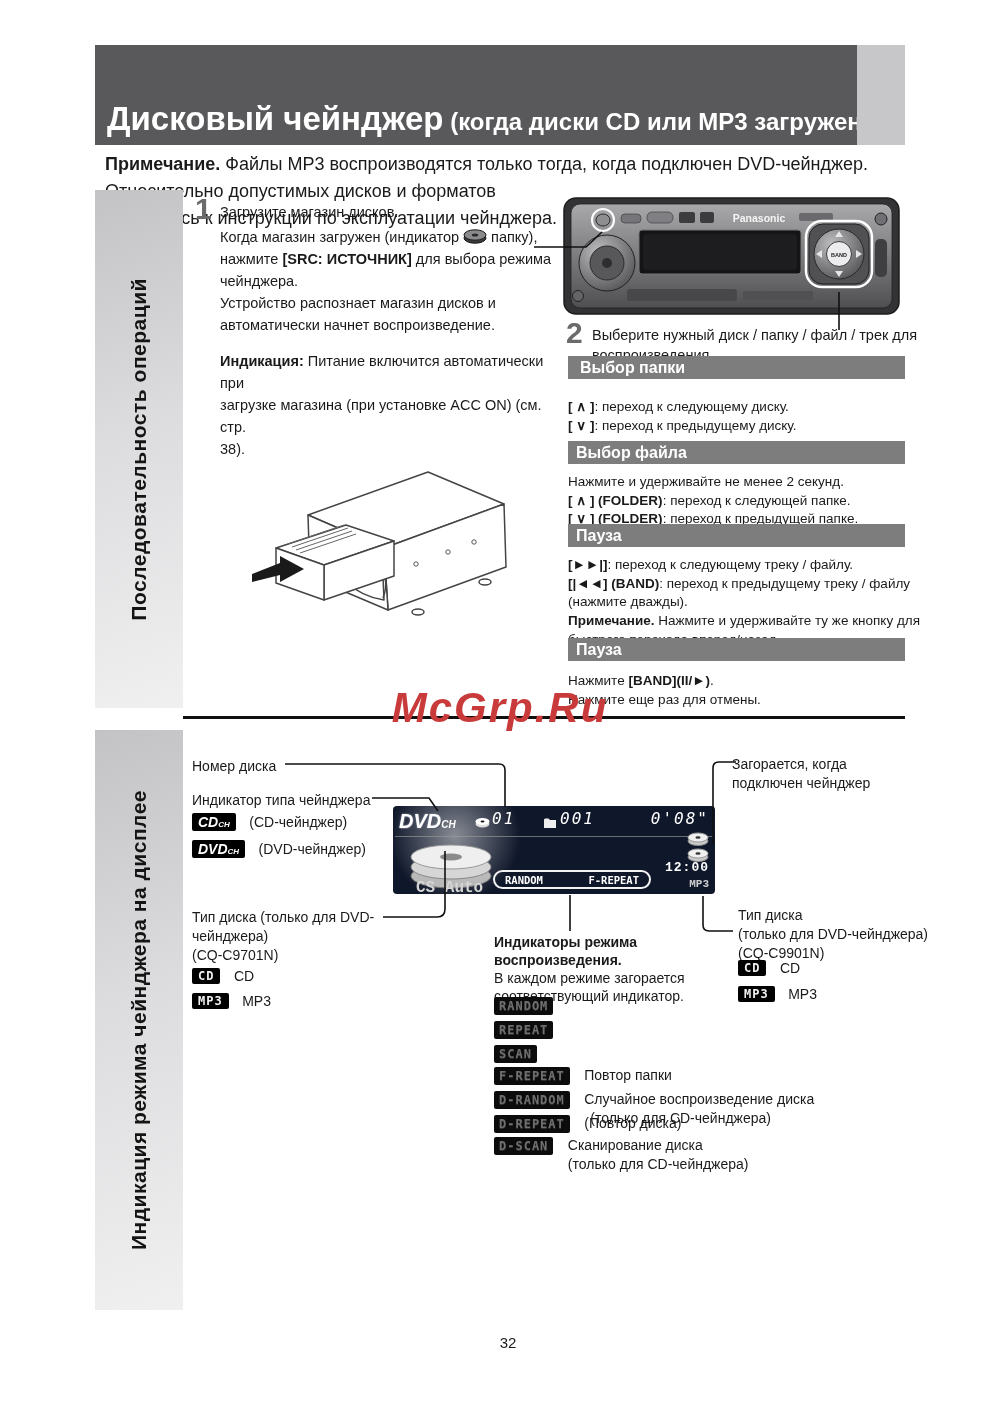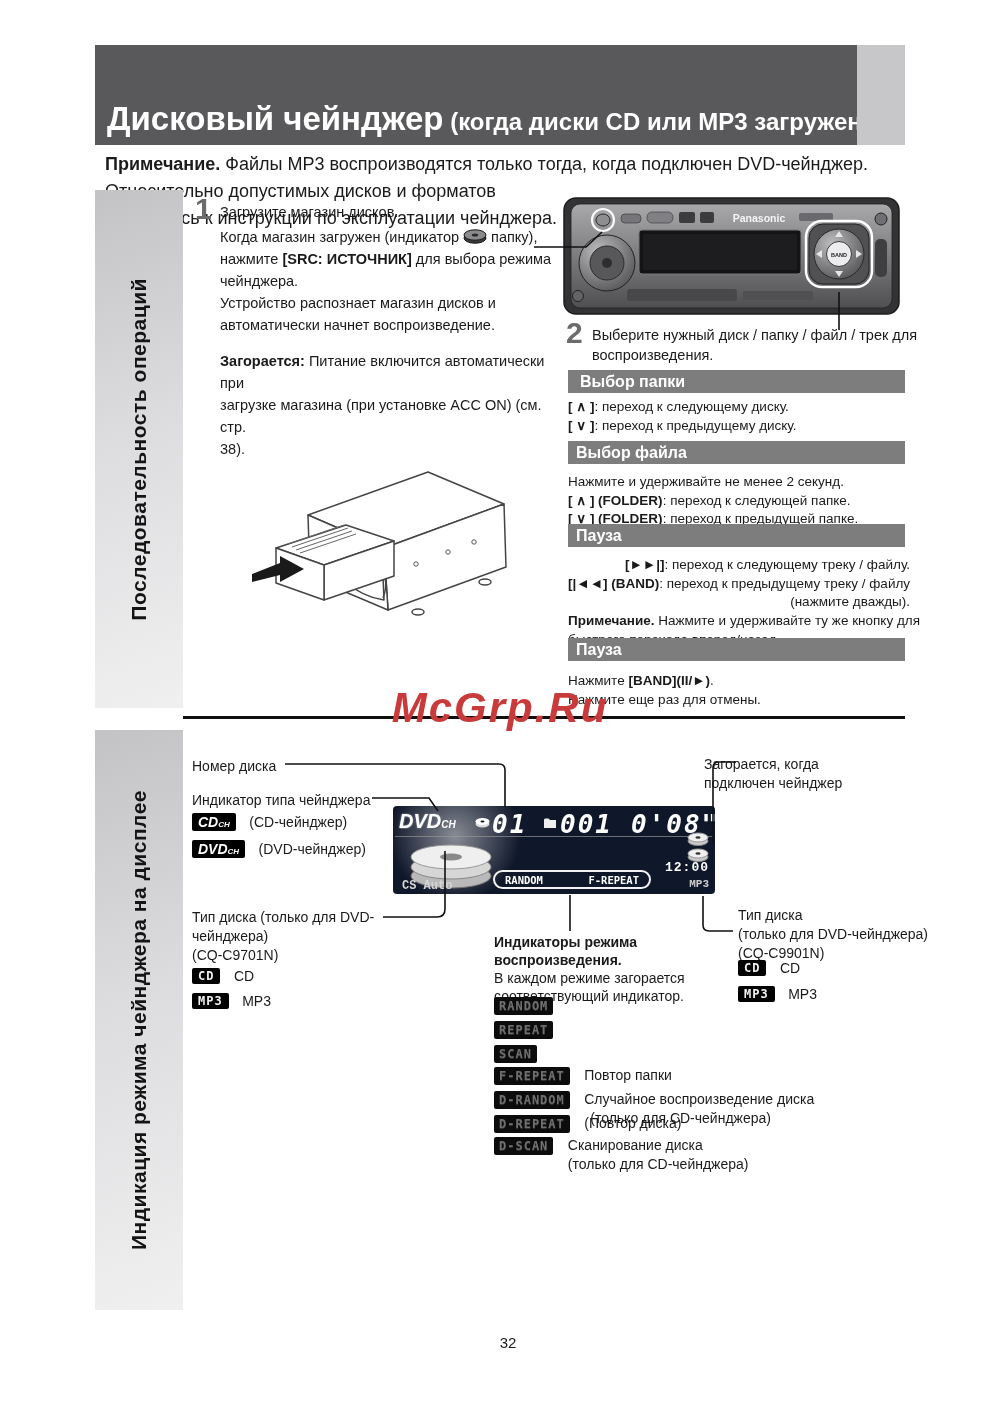--- a/index.html
+++ b/index.html
@@ -50,21 +50,21 @@
   .cap{font-size:14px;margin-left:9px;vertical-align:middle;margin-top:48px;}
   .ind-row{left:494px;white-space:nowrap;}
   .ind-row .capblock{display:inline-block;vertical-align:top;margin-left:10px;font-size:14px;line-height:19px;}
   
   .displaypanel{left:393px;top:806px;width:322px;height:88px;background:#0f172a;
        border-radius:4px;overflow:hidden;color:#fff;}
   .dp{position:absolute;}
   .dp-logo-main{font-size:20px;font-weight:bold;font-style:italic;
        text-shadow:0 0 2px #9ab,1px 1px 0 #445;}
   .dp-logo-sub{font-size:10px;font-weight:bold;font-style:italic;}
-  .dp-num{font-size:26px;font-weight:bold;font-style:italic;letter-spacing:2px;
+  .dp-num{font-size:16px;font-weight:normal;font-style:italic;letter-spacing:2px;
        font-family:"DejaVu Sans Mono",monospace;}
   .dp-small{font-family:Liberation Mono, monospace;font-weight:bold;}
   .rand-box{left:100px;top:64px;width:158px;height:19px;border:2px solid #f2f2f2;
        border-radius:10px;display:flex;align-items:center;justify-content:space-between;
        padding:0 10px;box-sizing:border-box;}
   .rand-box span{font-size:10.5px;font-weight:bold;font-family:"DejaVu Sans Mono",monospace;color:#fff;}
   .page-num{left:0;top:1334px;width:1000px;text-align:center;font-size:15px;margin-left:8px;}
 </style>
 </head>
 <body>
@@ -114,21 +114,21 @@
       <span>папку),</span>
     </div>
     <div><span>нажмите </span><b>[SRC: ИСТОЧНИК]</b><span> для выбора режима</span></div>
     <div>чейнджера.</div>
   </div>
   <div class="abs body-txt" style="left:220px;top:292px;">
     <div>Устройство распознает магазин дисков и</div>
     <div>автоматически начнет воспроизведение.</div>
   </div>
   <div class="abs body-txt" style="left:220px;top:350px;width:345px;">
-    <div><b>Загорается:</b><span> Питание включится автоматически при</span></div>
+    <div><b>Индикация:</b><span> Питание включится автоматически при</span></div>
     <div>загрузке магазина (при установке ACC ON) (см. стр.</div>
     <div>38).</div>
   </div>
 
   <svg class="abs" style="left:563px;top:197px;" width="337" height="118" viewBox="0 0 337 118">
     <defs>
       <linearGradient id="face" x1="0" y1="0" x2="0" y2="1">
         <stop offset="0" stop-color="#a9a9ab"></stop>
           <stop offset="1" stop-color="#4f4f52"></stop>
       </linearGradient>
@@ -167,35 +167,35 @@
     <circle cx="276" cy="57" r="12.5" fill="#ececee" stroke="#3a3a3c"></circle>
     <text x="276" y="59.5" text-anchor="middle" font-size="5.5" font-weight="bold" fill="#222" font-family="Liberation Sans, sans-serif">BAND</text>
   </svg>
 
   <div class="abs stepnum" style="left:566px;top:316px;">2</div>
   <div class="abs body-txt" style="left:592px;top:325px;line-height:20px;">
     <div>Выберите нужный диск / папку / файл / трек для</div>
     <div>воспроизведения.</div>
   </div>
 
-  <div class="abs bar" style="top:370px;padding-left:12px;">Выбор папки</div>
+  <div class="abs bar" style="top:356px;padding-left:12px;">Выбор папки</div>
   <div class="abs bar" style="top:441px;">Выбор файла</div>
 
   <div class="abs sec-txt" style="left:568px;top:398px;">
     <div><b>[ ∧ ]</b><span>: переход к следующему диску.</span></div>
     <div><b>[ ∨ ]</b><span>: переход к предыдущему диску.</span></div>
   </div>
   <div class="abs sec-txt" style="left:568px;top:473px;">
     <div>Нажмите и удерживайте не менее 2 секунд.</div>
     <div><b>[ ∧ ] (FOLDER)</b><span>: переход к следующей папке.</span></div>
     <div><b>[ ∨ ] (FOLDER)</b><span>: переход к предыдущей папке.</span></div>
   </div>
 
   <div class="abs bar" style="top:524px;">Пауза</div>
-  <div class="abs sec-txt" style="left:568px;top:556px;text-align:right;">
+  <div class="abs sec-txt" style="left:568px;top:556px;">
     <div><b>[►►|]</b><span>: переход к следующему треку / файлу.</span></div>
     <div><b>[|◄◄] (BAND)</b><span>: переход к предыдущему треку / файлу</span></div>
     <div>(нажмите дважды).</div>
   </div>
   <div class="abs sec-txt" style="left:568px;top:612px;">
     <div><b>Примечание.</b><span> Нажмите и удерживайте ту же кнопку для</span></div>
     <div>быстрого перехода вперед/назад.</div>
   </div>
 
   <div class="abs bar" style="top:638px;">Пауза</div>
@@ -239,21 +239,21 @@
 
   <div class="abs" style="left:192px;top:812px;">
     <span class="badge-logo"><span>CD</span><span class="sub">CH</span></span>
     <span class="cap">(CD-чейнджер)</span>
   </div>
   <div class="abs" style="left:192px;top:839px;">
     <span class="badge-logo"><span>DVD</span><span class="sub">CH</span></span>
     <span class="cap">(DVD-чейнджер)</span>
   </div>
 
-  <div class="abs lbl" style="left:704px;top:755px;">
+  <div class="abs lbl" style="left:732px;top:755px;">
     <div>Загорается, когда</div>
     <div>подключен чейнджер</div>
   </div>
 
   <div class="abs displaypanel">
     <div class="dp" style="left:0;top:0;width:150px;height:88px;background:radial-gradient(circle at 62px 30px, rgba(255,255,255,.5), rgba(255,255,255,0) 62%);"></div>
     <svg class="dp" style="left:8px;top:24px;" width="100" height="62" viewBox="0 0 100 62">
       <ellipse cx="50" cy="46" rx="40" ry="12" fill="#b9b9b9" stroke="#777"></ellipse>
       <ellipse cx="50" cy="37" rx="40" ry="12" fill="#d6d6d6" stroke="#888"></ellipse>
       <ellipse cx="50" cy="27" rx="40" ry="12" fill="#efefef" stroke="#999"></ellipse>
@@ -267,21 +267,21 @@
         <ellipse cx="7.5" cy="4.5" rx="7" ry="3.4" fill="#fff"></ellipse>
         <ellipse cx="7.5" cy="4.5" rx="2" ry="1" fill="#111"></ellipse>
     </svg>
     <div class="dp dp-num" style="left:99px;top:3px;">01</div>
     <svg class="dp" style="left:150px;top:12px;" width="14" height="11" viewBox="0 0 14 11">
       <path d="M1,3 L1,10 L13,10 L13,2 L7,2 L5.5,0.5 L2,0.5 L1,1.5 Z" fill="#eee"></path>
     </svg>
     <div class="dp dp-num" style="left:167px;top:3px;">001</div>
     <div class="dp dp-num" style="left:238px;top:3px;width:78px;text-align:right;">0'08"</div>
     <div class="dp" style="left:2px;top:30px;width:318px;height:1px;background:#9a9a9a;opacity:.65;"></div>
-    <div class="dp dp-small" style="left:9px;top:73px;font-size:12px;color:#d5d5d5;">CS Auto</div>
+    <div class="dp dp-small" style="left:23px;top:73px;font-size:16px;color:#d5d5d5;">CS Auto</div>
     <div class="dp rand-box">
       <span>RANDOM</span>
       <span>F-REPEAT</span>
     </div>
     <div class="dp dp-small" style="left:256px;top:54px;width:60px;text-align:right;font-size:13px;color:#fff;letter-spacing:1px;">12:00</div>
     <div class="dp dp-small" style="left:278px;top:72px;width:38px;text-align:right;font-size:11px;color:#cfcfcf;">MP3</div>
     <svg class="dp" style="left:292px;top:26px;" width="26" height="32" viewBox="0 0 26 32">
       <ellipse cx="13" cy="9" rx="10" ry="4.5" fill="#c9c9c9" stroke="#888"></ellipse>
       <ellipse cx="13" cy="5.5" rx="10" ry="4.5" fill="#f0f0f0" stroke="#999"></ellipse>
       <ellipse cx="13" cy="5.5" rx="2.6" ry="1.2" fill="#333"></ellipse>

